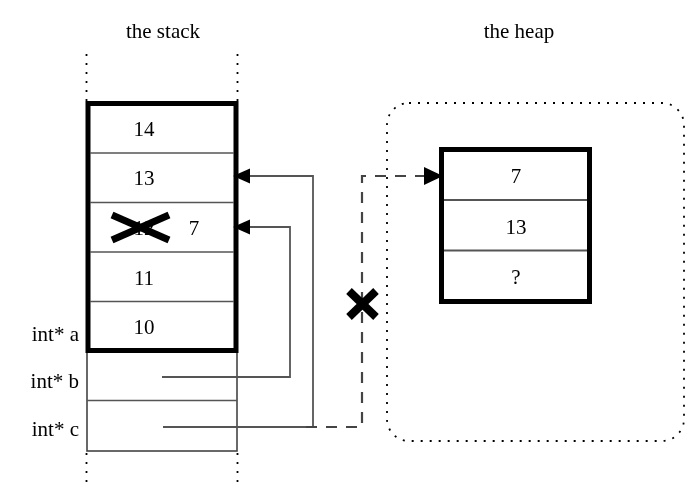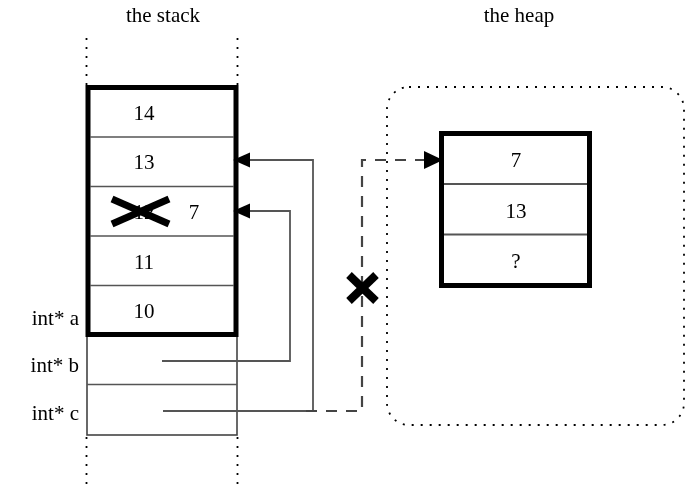--- a/index.html
+++ b/index.html
@@ -11,20 +11,21 @@
     width: 692px;
     height: 489px;
     font-family: "Liberation Serif", "DejaVu Serif", serif;
     color: #000000;
     overflow: hidden;
   }
   #diagram-root {
     position: relative;
     width: 692px;
     height: 375px;
+    margin-top: 16px;
   }
   svg#diagram-svg {
     position: absolute;
     top: 0;
     left: 0;
     width: 692px;
     height: 489px;
   }
   text {
     font-family: "Liberation Serif", "DejaVu Serif", serif;

